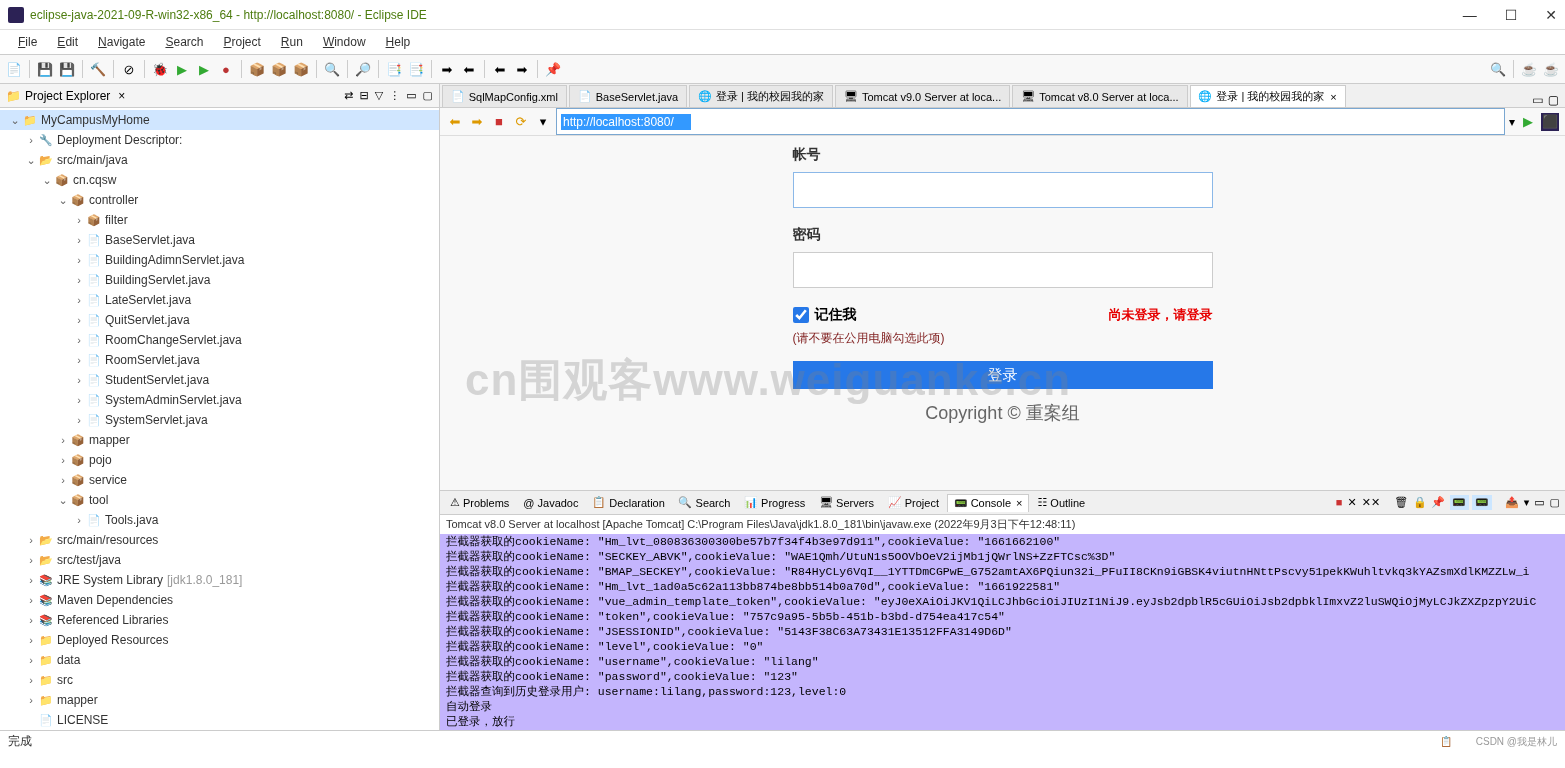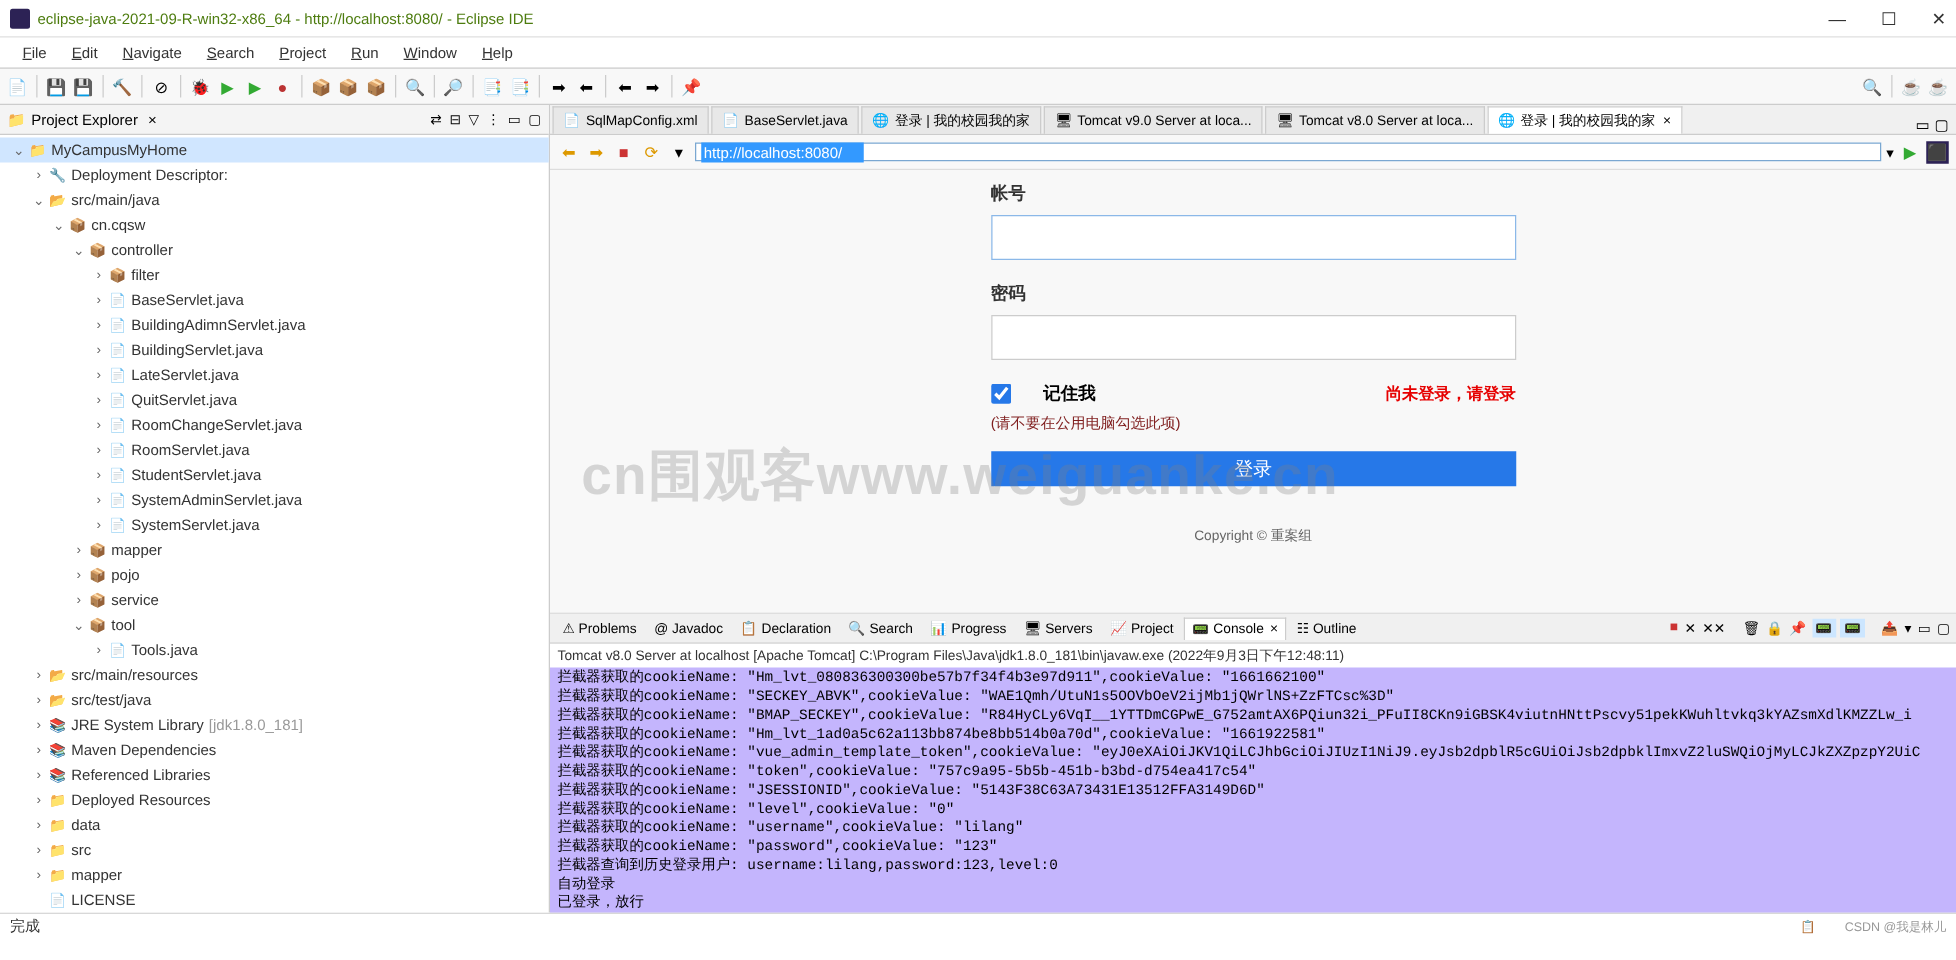--- a/index.html
+++ b/index.html
@@ -32,33 +32,33 @@
 .tree-node .suffix { color: #999; margin-left: 4px; }
 .right-panel { flex: 1; display: flex; flex-direction: column; position: relative; }
 .editor-tabs { height: 24px; display: flex; align-items: flex-end; background: #f0f0f0; border-bottom: 1px solid #ccc; padding-left: 2px; }
 .editor-tab { height: 22px; padding: 0 8px; display: flex; align-items: center; gap: 4px; background: #e8e8e8; border: 1px solid #ccc; border-bottom: none; margin-right: 2px; font-size: 11px; cursor: pointer; white-space: nowrap; }
 .editor-tab.active { background: #fff; }
 .editor-tab .close { margin-left: 2px; cursor: pointer; }
 .editor-tabs .tab-actions { margin-left: auto; display: flex; gap: 4px; padding-right: 6px; }
 .editor-tabs .tab-actions span { cursor: pointer; }
 .browser-bar { height: 28px; display: flex; align-items: center; padding: 0 6px; gap: 4px; background: #f8f8f8; border-bottom: 1px solid #ddd; }
 .browser-bar .nav-btn { width: 18px; height: 18px; cursor: pointer; display: inline-flex; align-items: center; justify-content: center; font-size: 13px; }
-.browser-bar .url { flex: 1; height: 15px; border: 1px solid #7aa7d1; background: #fff; padding: 0 4px; font-size: 12px; display: flex; align-items: center; }
+.browser-bar .url { flex: 1; height: 27px; border: 1px solid #7aa7d1; background: #fff; padding: 0 4px; font-size: 12px; display: flex; align-items: center; }
 .browser-bar .url input { border: none; outline: none; width: 100%; font-size: 12px; background: #3399ff; color: #fff; height: 16px; padding: 0 2px; }
 .browser-content { flex: 1; background: #f8f8f8; overflow: hidden; position: relative; display: flex; flex-direction: column; align-items: center; padding-top: 10px; }
 .login-form { width: 420px; }
 .login-form .f-label { font-size: 14px; color: #333; margin-bottom: 8px; font-weight: bold; }
 .login-form .f-input { width: 100%; height: 36px; border: 1px solid #8bb8e8; padding: 0 8px; margin-bottom: 18px; font-size: 13px; }
-.login-form .remember-row { display: flex; align-items: center; margin-bottom: 6px; gap: 20px; }
+.login-form .remember-row { display: flex; align-items: center; margin-bottom: 6px; }
 .login-form .remember-row input { width: 16px; height: 16px; margin-right: 6px; accent-color: #2678e8; }
 .login-form .remember-row .remember-label { font-size: 14px; font-weight: bold; }
 .login-form .remember-row .warn { margin-left: auto; color: #e60000; font-size: 13px; font-weight: bold; }
 .login-form .hint { color: #7f1d1d; font-size: 12px; margin-bottom: 14px; }
 .login-form .login-btn { width: 100%; height: 28px; background: #2678e8; color: #ffffff; border: none; font-size: 15px; cursor: pointer; }
-.copyright { margin-top: 32px; color: #666; font-size: 11px; }
+.copyright { margin-top: 12px; color: #666; font-size: 18px; }
 .watermark { position: absolute; top: 215px; left: 25px; font-size: 44px; font-weight: bold; color: rgba(128,128,128,0.3); pointer-events: none; z-index: 5; white-space: nowrap; letter-spacing: 1px; }
 .bottom-panel { height: 240px; border-top: 1px solid #ccc; display: flex; flex-direction: column; }
 .bottom-tabs { height: 24px; display: flex; align-items: center; background: #f0f0f0; border-bottom: 1px solid #ccc; padding: 0 4px; }
 .bottom-tab { padding: 2px 6px; display: flex; align-items: center; gap: 3px; font-size: 11px; cursor: pointer; margin-right: 2px; }
 .bottom-tab.active { background: #fff; border: 1px solid #ccc; border-bottom: none; }
 .bottom-tab .close { margin-left: 2px; }
 .bottom-tabs .actions { margin-left: auto; display: flex; gap: 3px; }
 .bottom-tabs .actions span { cursor: pointer; font-size: 11px; padding: 1px; }
 .console-header { padding: 2px 6px; font-size: 11px; color: #333; background: #fff; }
 .console-body { flex: 1; overflow: auto; font-family: Liberation Mono, monospace; font-size: 11.5px; padding: 0 6px; white-space: pre; background: #c4b5fd; color: #000; }

